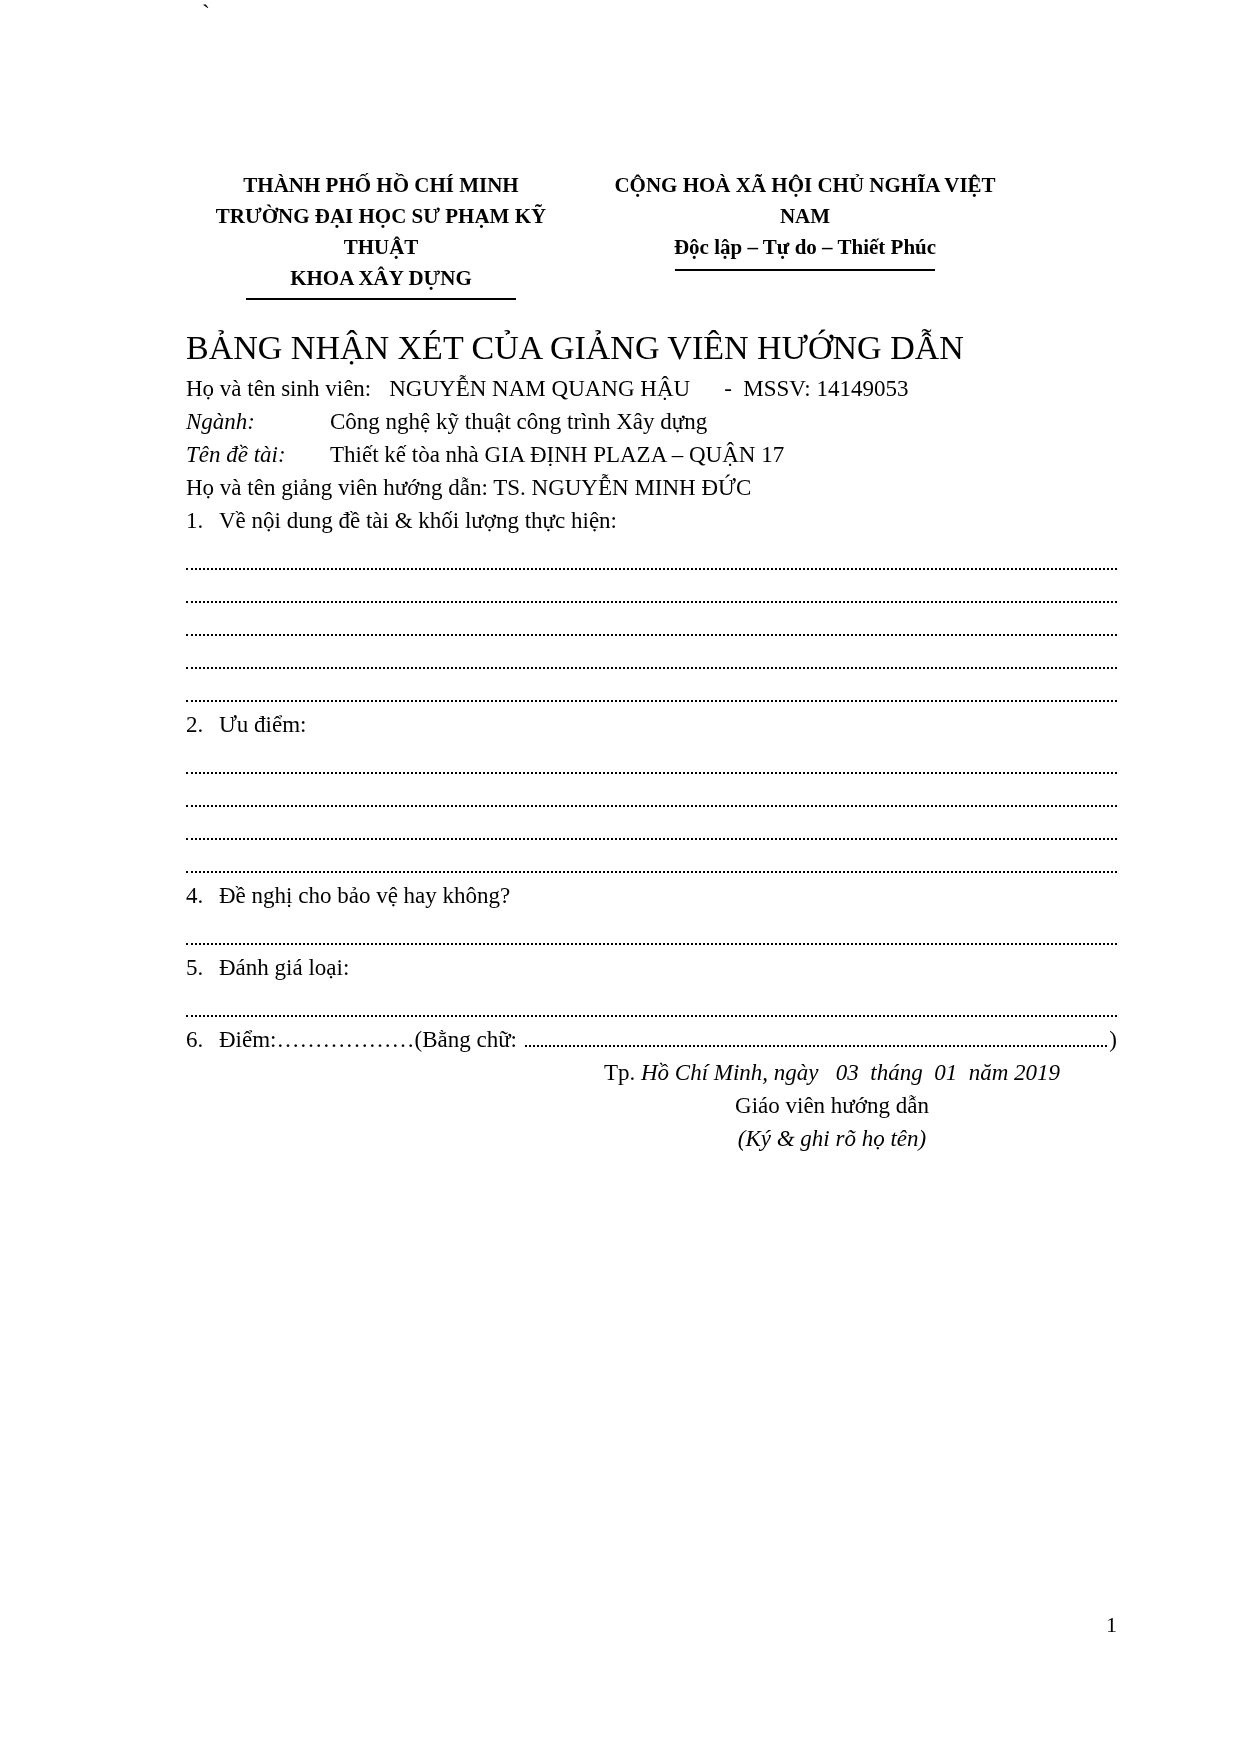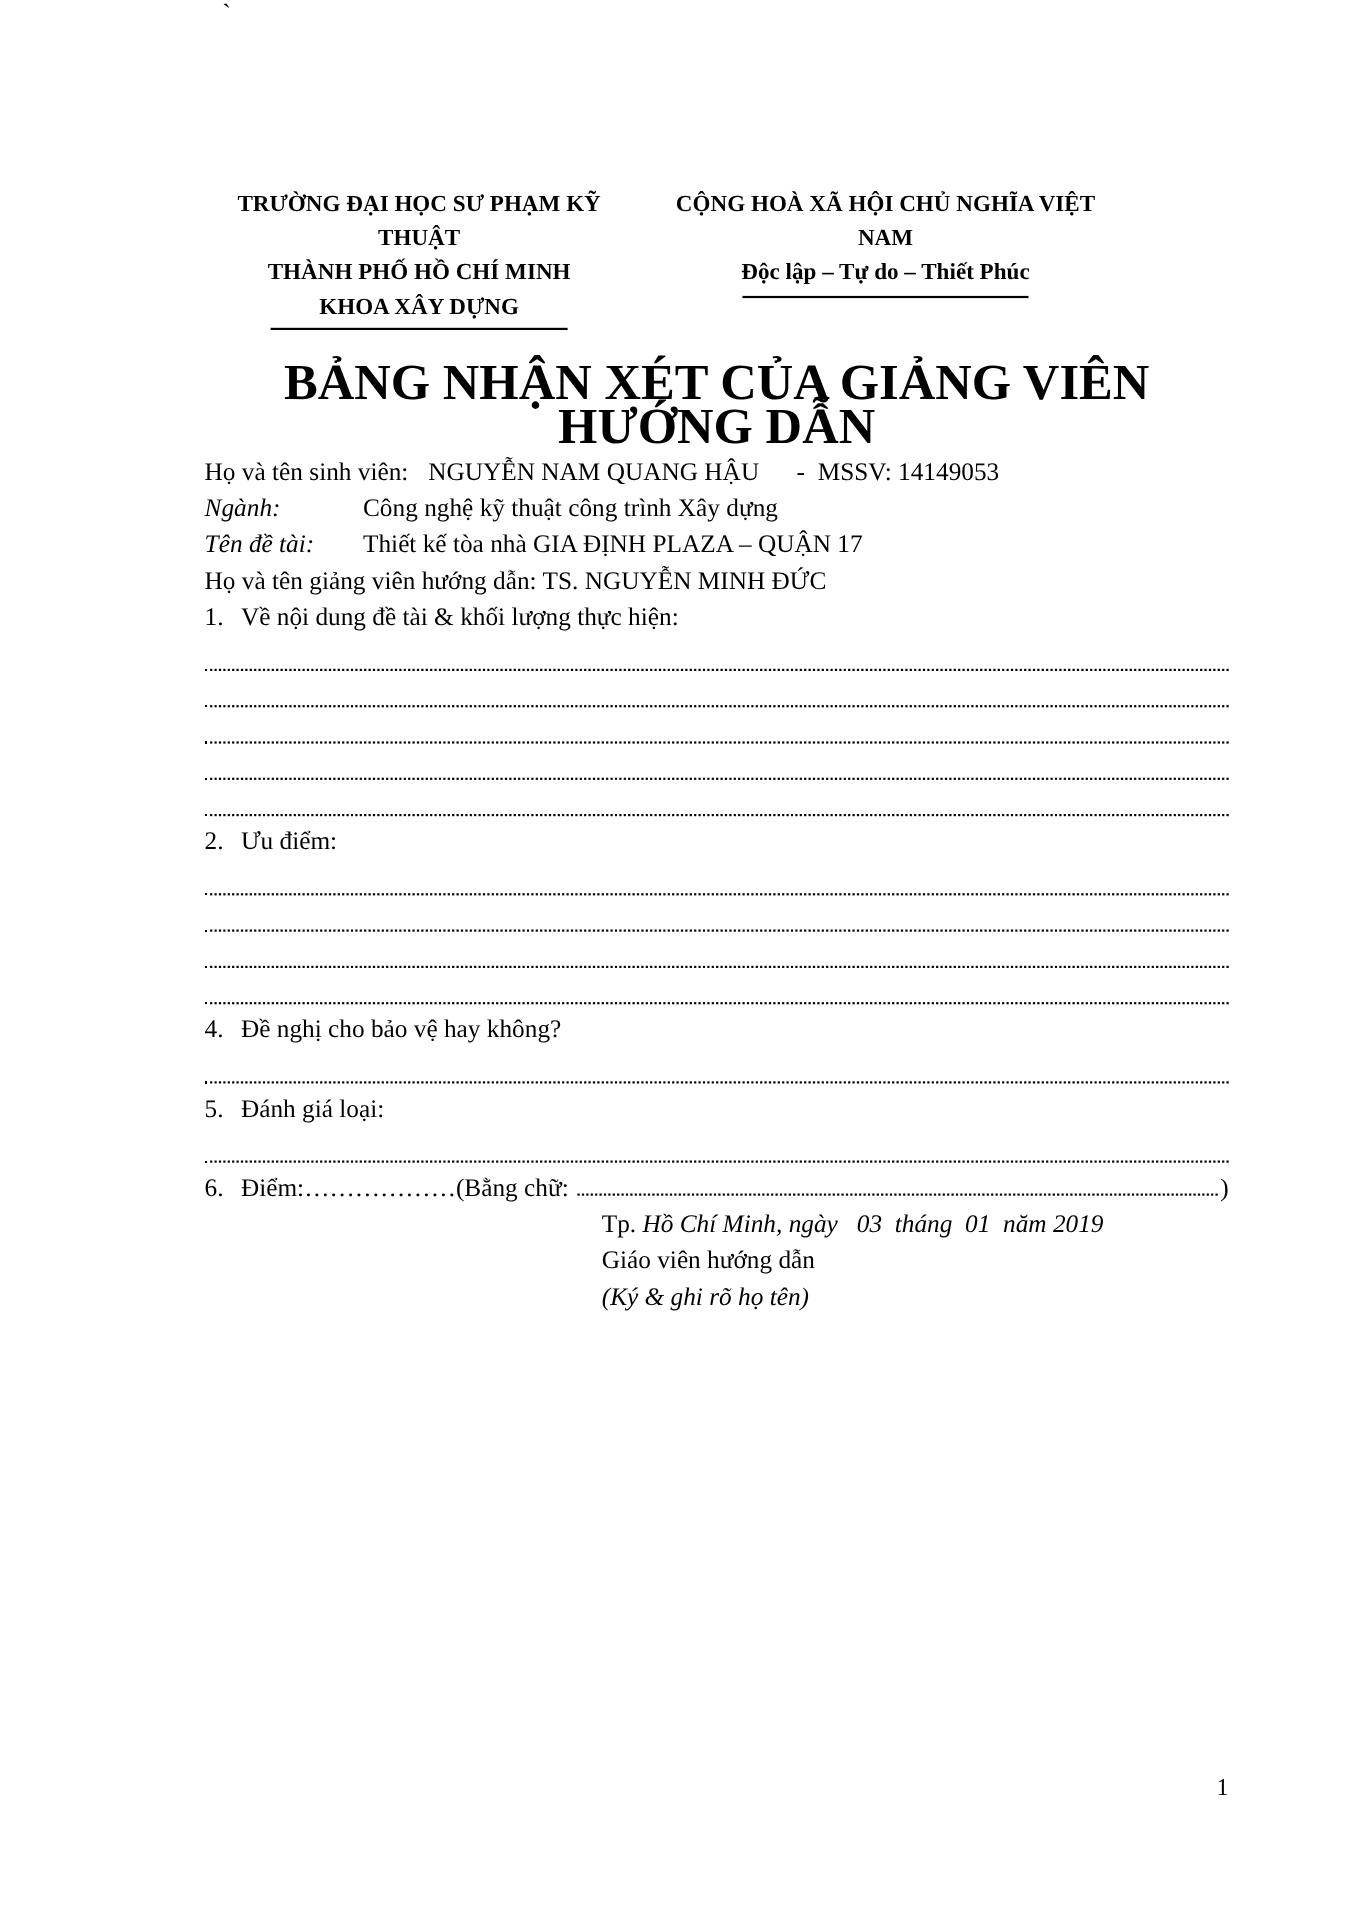--- a/index.html
+++ b/index.html
@@ -15,56 +15,56 @@
   
   .header{display:flex;justify-content:space-between;padding-top:170px;
           font-weight:bold;font-size:21px;line-height:31px;}
   .hcol{text-align:center;}
   .hcol-left{width:390px;}
   .hcol-right{width:400px;margin-right:112px;}
   .hline{border-bottom:2px solid #000;margin:4px auto 0;}
   .hline-left{width:270px;}
   .hline-right{width:260px;margin-top:6px;}
   
-  .title{font-size:46px;font-weight:bold;text-align:center;
+  .title{font-size:34px;font-weight:normal;text-align:left;
          margin:28px 0 0 0;line-height:40px;}
   
   .info{font-size:23px;line-height:33px;margin-top:4px;}
   .info-line{white-space:nowrap;}
   .info-label-fixed{display:inline-block;width:144px;font-style:italic;}
   .gap-md{display:inline-block;width:18px;}
   .gap-lg{display:inline-block;width:34px;}
   .review-heading{font-weight:bold;font-size:23px;line-height:33px;}
   
   #review{font-size:23px;line-height:33px;}
   .item-row{margin-top:6px;}
   #review > .item-row:first-child{margin-top:0;}
   .item-num{display:inline-block;width:33px;}
   .dotted-line{height:33px;border-bottom:2px dotted #000;box-sizing:border-box;}
   .item-six{display:flex;align-items:baseline;}
   .item-six .item-num{flex:0 0 33px;}
   .dot-fill{flex:1 1 auto;border-bottom:2px dotted #000;margin:0 2px 7px 2px;}
   
-  .signature{width:570px;margin-left:auto;text-align:left;
+  .signature{width:570px;margin-left:auto;text-align:center;
              font-size:23px;line-height:33px;}
   .italic{font-style:italic;}
   .pagenum{position:absolute;left:1106px;top:1612px;font-size:22px;}
 </style>
 </head>
 <body>
 
 <div class="page">
   <span class="stray">`</span>
 
   <div class="content">
 
     <div class="header">
       <div class="hcol hcol-left">
+        <div>THÀNH PHỐ HỒ CHÍ MINH</div>
         <div>TRƯỜNG ĐẠI HỌC SƯ PHẠM KỸ THUẬT</div>
-        <div>THÀNH PHỐ HỒ CHÍ MINH</div>
         <div>KHOA XÂY DỰNG</div>
         <div class="hline hline-left"></div>
       </div>
       <div class="hcol hcol-right">
         <div>CỘNG HOÀ XÃ HỘI CHỦ NGHĨA VIỆT NAM</div>
         <div>Độc lập – Tự do – Thiết Phúc</div>
         <div class="hline hline-right"></div>
       </div>
     </div>
 

